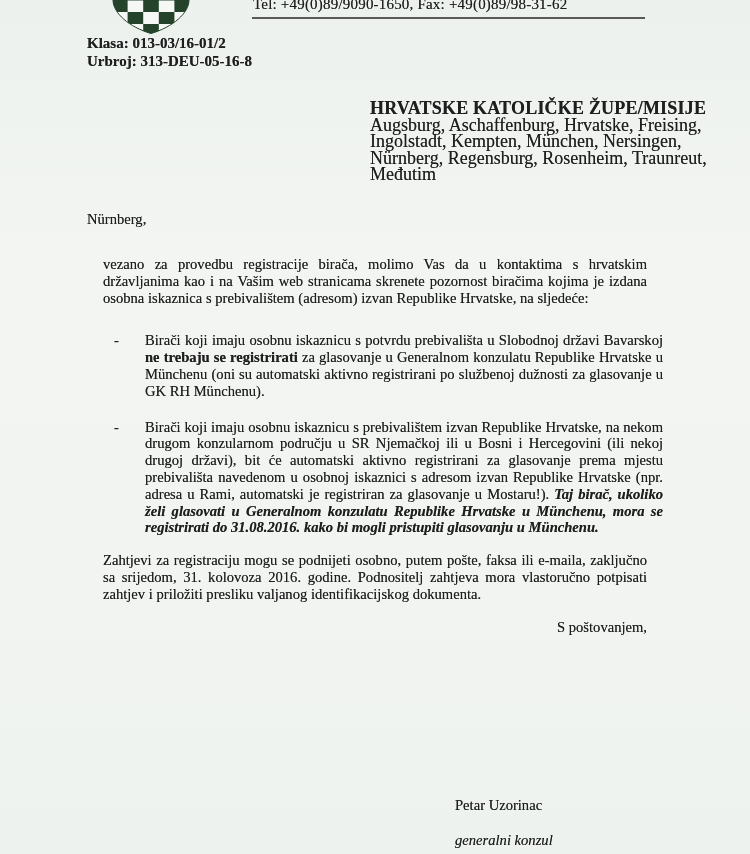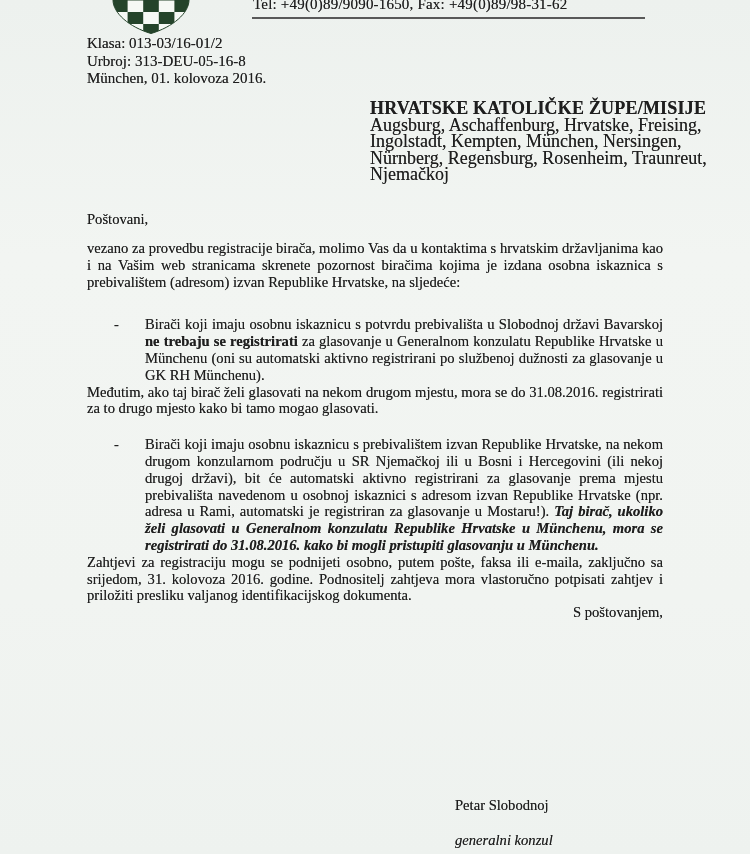--- a/index.html
+++ b/index.html
@@ -9,30 +9,30 @@
     font-family: "Liberation Serif", "DejaVu Serif", serif;
     color: #1e1e1e;
     overflow: hidden;
     position: relative;
     text-shadow: 0 0 0.45px rgba(25,25,25,0.65);
   }
   .abs { position: absolute; }
   .logo-fragment { left: 112px; top: 0; }
   .telfax { left: 253px; top: -4px; font-size: 15px; letter-spacing: 0.2px; white-space: nowrap; }
   .telfax-rule { left: 252px; top: 17px; width: 393px; height: 2px; background: #3e3e3e; opacity: 0.85; }
-  .refs { left: 87px; top: 35px; font-size: 15px; line-height: 17.5px; }
+  .refs { left: 87px; top: 35px; font-size: 15px; line-height: 17.5px; font-weight: bold; }
   .recipient { left: 370px; top: 100px; font-size: 18px; line-height: 16.5px; }
   .recipient .title { font-weight: bold; letter-spacing: 0.2px; }
   .salutation { left: 87px; top: 211px; font-size: 14.6px; }
   .letter-body {
     left: 87px; top: 240px; width: 576px;
     font-size: 14.6px; line-height: 16.8px;
     text-align: justify;
   }
-  .letter-body p { margin: 0; }
+  .letter-body p { margin: 16px; }
   .bullet { position: relative; padding-left: 58px; }
   .bullet .dash { position: absolute; left: 27px; top: 0; }
   .mt-26 { margin-top: 26px; }
   .mt-19 { margin-top: 19px; }
   .mt-31 { margin-top: 31px; }
   .mt-24 { margin-top: 24px; }
   .mt-29 { margin-top: 29px; }
   .indent { margin-left: 58px; }
   .b { font-weight: bold; margin-top: 28px; }
   .bi { font-weight: bold; font-style: italic; }
@@ -64,50 +64,48 @@
     <path d="M1,0 H77 C77,13 61,27 39,33.5 C17,27 1,13 1,0 Z" fill="none" stroke="#24432a" stroke-width="1"></path>
   </svg>
 </span>
 
 <div class="abs telfax">Tel: +49(0)89/9090-1650, Fax: +49(0)89/98-31-62</div>
 <div class="abs telfax-rule"></div>
 
 <div class="abs refs">
   <div>Klasa: 013-03/16-01/2</div>
   <div>Urbroj: 313-DEU-05-16-8</div>
-  <div>München, 01. kolovoza 2016.</div>
 </div>
 
 <div class="abs recipient">
   <div class="title">HRVATSKE KATOLIČKE ŽUPE/MISIJE</div>
   <div>Augsburg, Aschaffenburg, Hrvatske, Freising,</div>
   <div>Ingolstadt, Kempten, München, Nersingen,</div>
   <div>Nürnberg, Regensburg, Rosenheim, Traunreut,</div>
-  <div>Njemačkoj</div>
+  <div>Međutim</div>
 </div>
 
-<div class="abs salutation">Poštovani,</div>
+<div class="abs salutation">Nürnberg,</div>
 
 <div class="abs letter-body">
   <p>vezano za provedbu registracije birača, molimo Vas da u kontaktima s hrvatskim državljanima kao i na Vašim web stranicama skrenete pozornost biračima kojima je izdana osobna iskaznica s prebivalištem (adresom) izvan Republike Hrvatske, na sljedeće:</p>
 
   <div class="bullet mt-26">
     <span class="dash">-</span>
     <span>Birači koji imaju osobnu iskaznicu s potvrdu prebivališta u Slobodnoj državi Bavarskoj </span><span class="b">ne trebaju se registrirati</span><span> za glasovanje u Generalnom konzulatu Republike Hrvatske u Münchenu (oni su automatski aktivno registrirani po službenoj dužnosti za glasovanje u GK RH Münchenu).</span>
   </div>
 
-  <p class="indent mt-26">Međutim, ako taj birač želi glasovati na nekom drugom mjestu, mora se do 31.08.2016. registrirati za to drugo mjesto kako bi tamo mogao glasovati.</p>
 
   <div class="bullet mt-19">
     <span class="dash">-</span>
     <span>Birači koji imaju osobnu iskaznicu s prebivalištem izvan Republike Hrvatske, na nekom drugom konzularnom području u SR Njemačkoj ili u Bosni i Hercegovini (ili nekoj drugoj državi), bit će automatski aktivno registrirani za glasovanje prema mjestu prebivališta navedenom u osobnoj iskaznici s adresom izvan Republike Hrvatske (npr. adresa u Rami, automatski je registriran za glasovanje u Mostaru!). </span><span class="bi">Taj birač, ukoliko želi glasovati u Generalnom konzulatu Republike Hrvatske u Münchenu, mora se registrirati do 31.08.2016. kako bi mogli pristupiti glasovanju u Münchenu.</span>
   </div>
 
 
   <p class="mt-24">Zahtjevi za registraciju mogu se podnijeti osobno, putem pošte, faksa ili e-maila, zaključno sa srijedom, 31. kolovoza 2016. godine. Podnositelj zahtjeva mora vlastoručno potpisati zahtjev i priložiti presliku valjanog identifikacijskog dokumenta.</p>
 
   <p class="closing mt-29">S poštovanjem,</p>
 </div>
 
 <div class="abs signature">
-  <div>Petar Slobodnoj</div>
+  <div>Petar Uzorinac</div>
   <div class="sig-title">generalni konzul</div>
 </div>
 
 </body></html>

